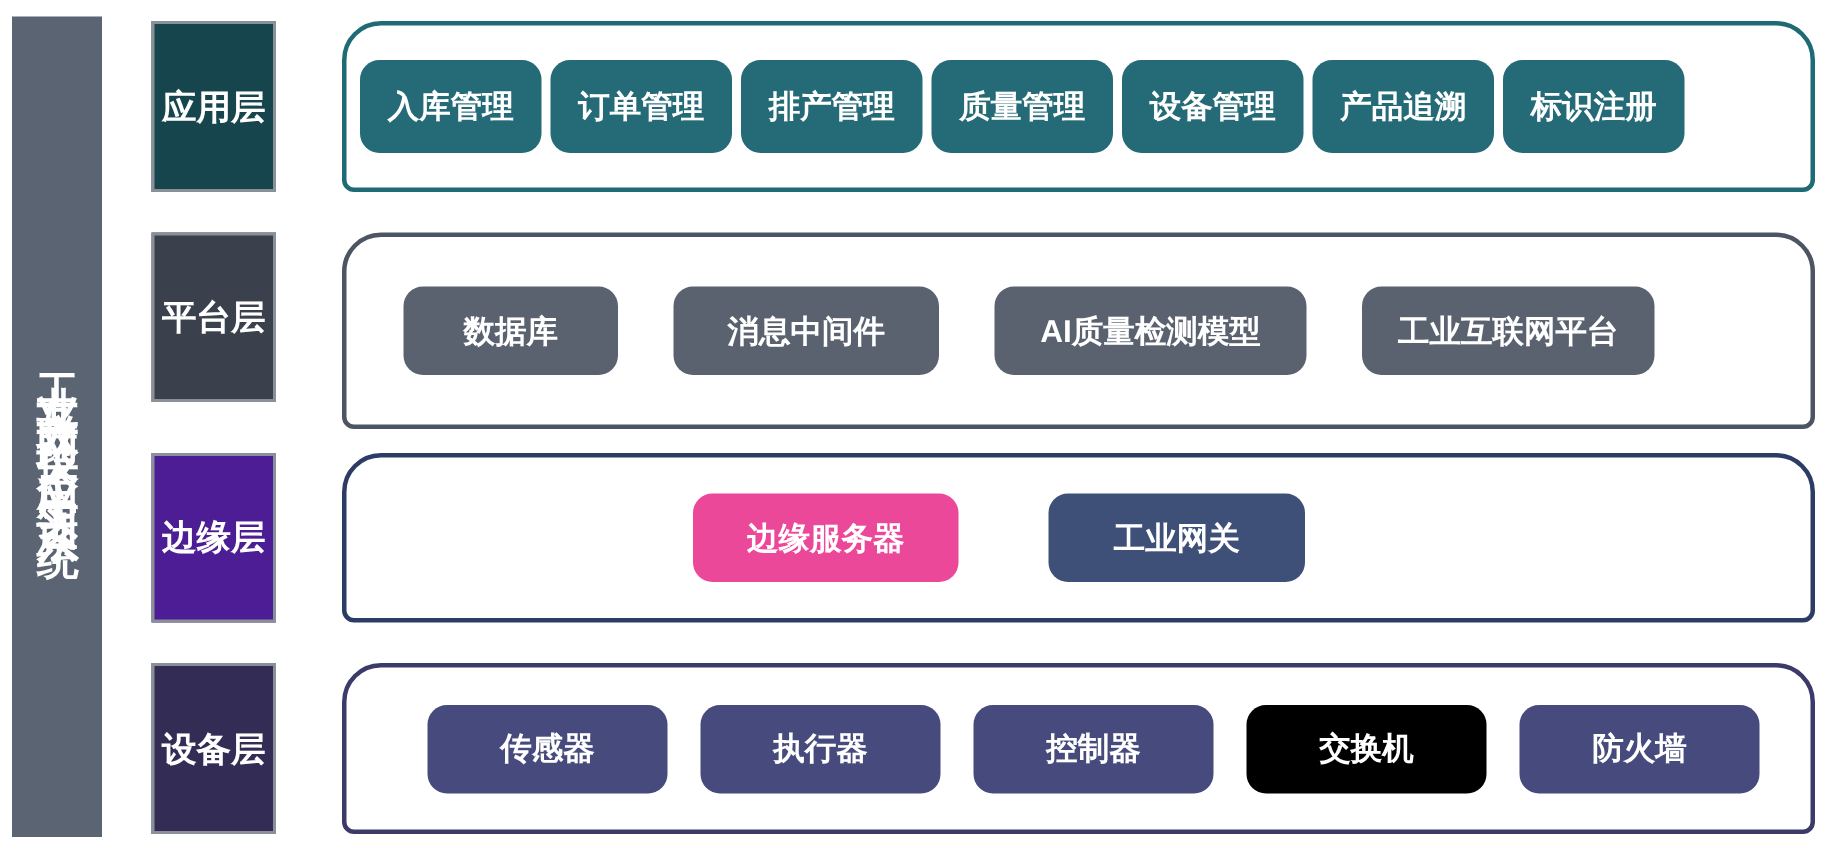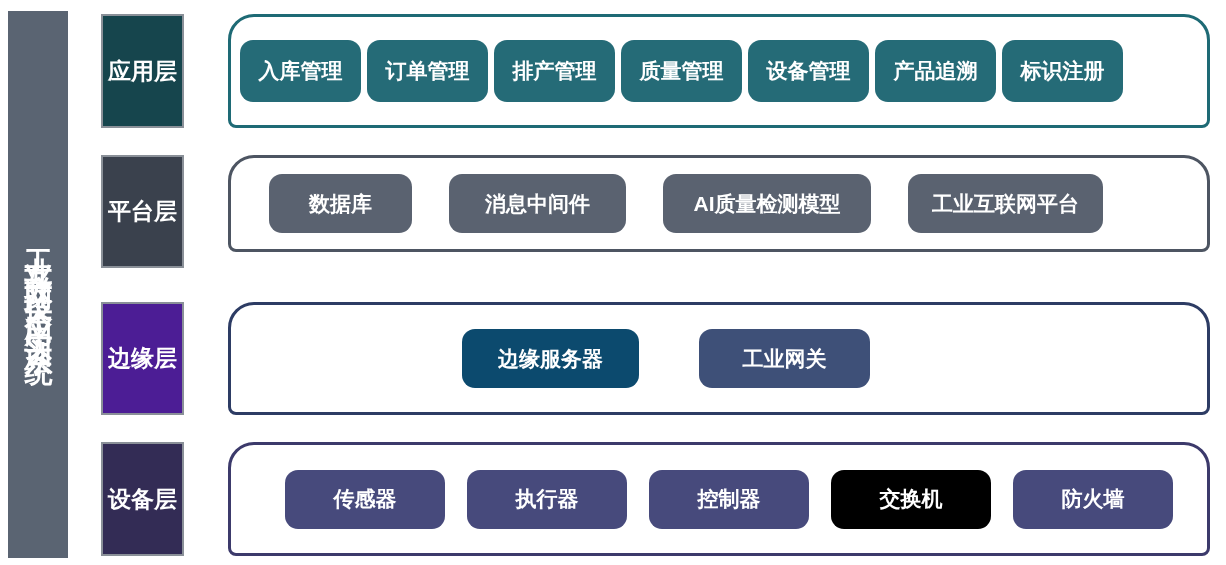--- a/index.html
+++ b/index.html
@@ -19,21 +19,21 @@
   .lbl-0{top:14px;height:114px;}
   .lbl-1{top:155px;height:113px;}
   .lbl-2{top:302px;height:113px;}
   .lbl-3{top:442px;height:114px;}
 
   
   .layer-box{position:absolute;left:228px;width:982px;box-sizing:border-box;background:#ffffff;
              border:3px solid #444;border-radius:26px 26px 8px 8px;
              display:flex;align-items:center;}
   .box-0{top:14px;height:114px;padding-left:9px;gap:6px;}
-  .box-1{top:155px;height:97px;padding-left:38px;gap:37px;}
+  .box-1{top:155px;height:131px;padding-left:38px;gap:37px;}
   .box-2{top:302px;height:113px;padding-left:231px;gap:60px;}
   .box-3{top:442px;height:114px;padding-left:54px;gap:22px;}
 
   
   .btn{height:59px;border-radius:13px;color:#ffffff;font-size:21px;font-weight:bold;
        display:flex;align-items:center;justify-content:center;flex-shrink:0;box-sizing:border-box;}
   .box-0 .btn{height:62px;width:121px;}
   .box-1 .btn:nth-child(1){width:143px;}
   .box-1 .btn:nth-child(2){width:177px;}
   .box-1 .btn:nth-child(3){width:208px;}
@@ -65,21 +65,21 @@
   <div class="layer-label lbl-1" style="background-color: rgb(58, 65, 77);">平台层</div>
   <div class="layer-box box-1" style="border-color: rgb(77, 85, 98);">
       <div class="btn" style="background-color: rgb(90, 98, 112);">数据库</div>
       <div class="btn" style="background-color: rgb(90, 98, 112);">消息中间件</div>
       <div class="btn" style="background-color: rgb(90, 98, 112);">AI质量检测模型</div>
       <div class="btn" style="background-color: rgb(90, 98, 112);">工业互联网平台</div>
     </div>
 
   <div class="layer-label lbl-2" style="background-color: #4c1d95;">边缘层</div>
   <div class="layer-box box-2" style="border-color: rgb(45, 60, 100);">
-      <div class="btn" style="background-color: #0c4a6e;">边缘服务器</div>
+      <div class="btn" style="background-color: #ec4899;">边缘服务器</div>
       <div class="btn" style="background-color: rgb(62, 80, 120);">工业网关</div>
     </div>
 
   <div class="layer-label lbl-3" style="background-color: rgb(51, 44, 85);">设备层</div>
   <div class="layer-box box-3" style="border-color: rgb(60, 58, 107);">
       <div class="btn" style="background-color: rgb(71, 74, 124);">传感器</div>
       <div class="btn" style="background-color: rgb(71, 74, 124);">执行器</div>
       <div class="btn" style="background-color: rgb(71, 74, 124);">控制器</div>
       <div class="btn" style="background-color: #000000;">交换机</div>
       <div class="btn" style="background-color: rgb(71, 74, 124);">防火墙</div>

